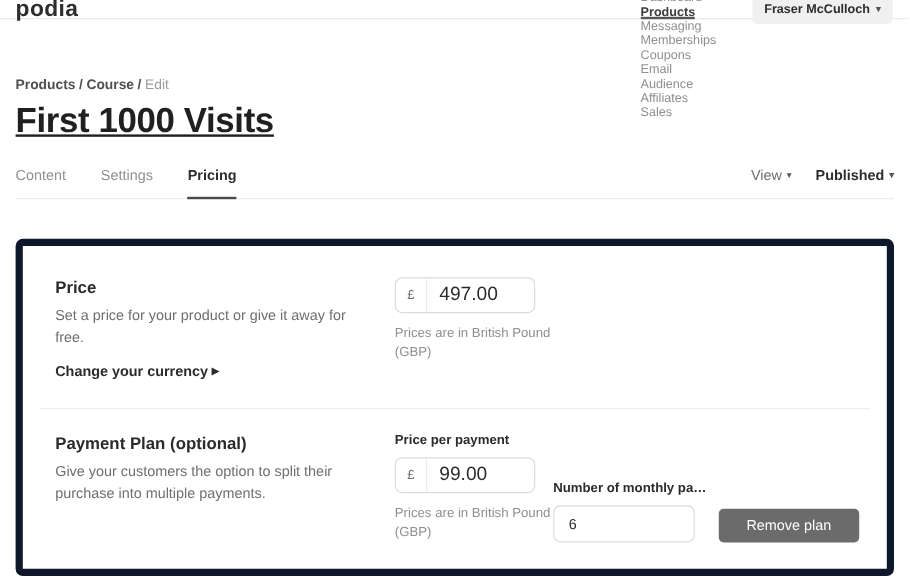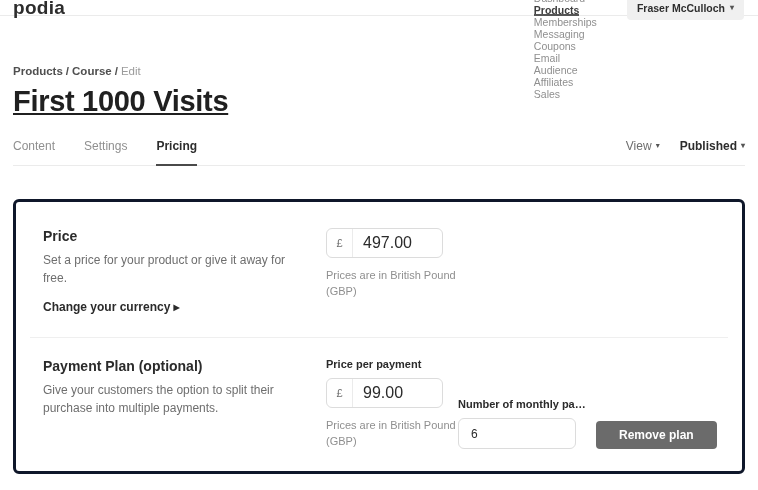--- a/index.html
+++ b/index.html
@@ -27,52 +27,52 @@
   
   .tabs-row { margin-top:21px; display:flex; align-items:flex-end; border-bottom:1px solid #ebebeb; }
   .tab { font-size:12px; color:#8f8f8f; padding-bottom:12px; margin-right:29px; position:relative; cursor:pointer; }
   .tab.active { color:#2d2d2d; font-weight:700; }
   .tab.active::after { content:""; position:absolute; left:0; right:0; bottom:-1px; height:2px; background:#4a4a4a; }
   .tab-actions { margin-left:auto; display:flex; gap:20px; padding-bottom:12px; align-items:center; }
   .menu-btn { font-size:12px; color:#6e6e6e; display:flex; align-items:center; gap:4px; cursor:pointer; background:none; border:none; font-family:inherit; }
   .menu-btn.primary { font-weight:700; color:#2d2d2d; }
 
   
-  .card { margin-top:33px; border:3px solid #0f172a; border-radius:6px; background:#fff; }
+  .card { margin-top:33px; border:6px solid #0f172a; border-radius:6px; background:#fff; }
   .card-row { display:flex; padding:26px 27px 22px; }
   .card-row.second { padding:20px 27px 22px; }
   .divider { height:1px; background:#efefef; margin:0 14px; }
   .col-left { flex:0 0 283px; width:283px; }
   .section-heading { font-size:14px; font-weight:700; color:#2b2b2b; margin-bottom:7px; }
   .section-desc { font-size:12px; color:#6e6e6e; line-height:18px; margin-bottom:10px; max-width:268px; }
   .currency-link { font-size:12px; font-weight:700; color:#2b2b2b; cursor:pointer; display:inline-flex; align-items:center; }
   .arrow-icon { font-size:8px; margin-left:3px; color:#2b2b2b; }
 
   .input-group { display:flex; width:117px; height:30px; border:1px solid #dcdcdc; border-radius:6px; background:#fff; overflow:hidden; }
   .input-prefix { flex:0 0 26px; border-right:1px solid #ebebeb; display:flex; align-items:center; justify-content:center; font-size:11px; color:#6e6e6e; }
   .input-value { border:none; outline:none; width:100%; min-width:0; padding-left:10px; font-size:16px; color:#2b2b2b; font-family:inherit; background:transparent; }
   .helper { margin-top:9px; font-size:11px; color:#8f8f8f; line-height:16px; white-space:nowrap; }
 
   .fields { display:flex; align-items:flex-end; }
   .field-a { width:117px; margin-right:15px; }
   .field-b { width:132px; margin-right:6px; }
   .field-label { font-size:11px; font-weight:700; color:#2b2b2b; margin-bottom:8px; white-space:nowrap; overflow:hidden; text-overflow:ellipsis; max-width:132px; }
   .plain-input { width:118px; height:31px; border:1px solid #dcdcdc; border-radius:6px; padding-left:12px; font-size:12px; color:#2b2b2b; font-family:inherit; outline:none; }
-  .remove-btn { height:28px; padding:0 23px; background:#6b6b6b; color:#fff; font-size:12px; font-weight:700; border:none; border-radius:4px; margin-top:22px; cursor:pointer; font-family:inherit; white-space:nowrap; }
+  .remove-btn { height:28px; padding:0 23px; background:#6b6b6b; color:#fff; font-size:12px; font-weight:400; border:none; border-radius:4px; margin-top:22px; cursor:pointer; font-family:inherit; white-space:nowrap; }
 </style>
 </head>
 <body>
 
 <header class="header">
   <div class="logo">podia</div>
   <nav class="nav">
     <div class="nav-item">Dashboard</div>
     <div class="nav-item active">Products</div>
+    <div class="nav-item">Messaging</div>
     <div class="nav-item">Memberships</div>
-    <div class="nav-item">Messaging</div>
     <div class="nav-item">Coupons</div>
     <div class="nav-item">Email</div>
     <div class="nav-item">Audience</div>
     <div class="nav-item">Affiliates</div>
     <div class="nav-item">Sales</div>
   </nav>
   <button class="account-btn">
     <span>Fraser McCulloch</span>
     <span class="caret">▾</span>
   </button>

